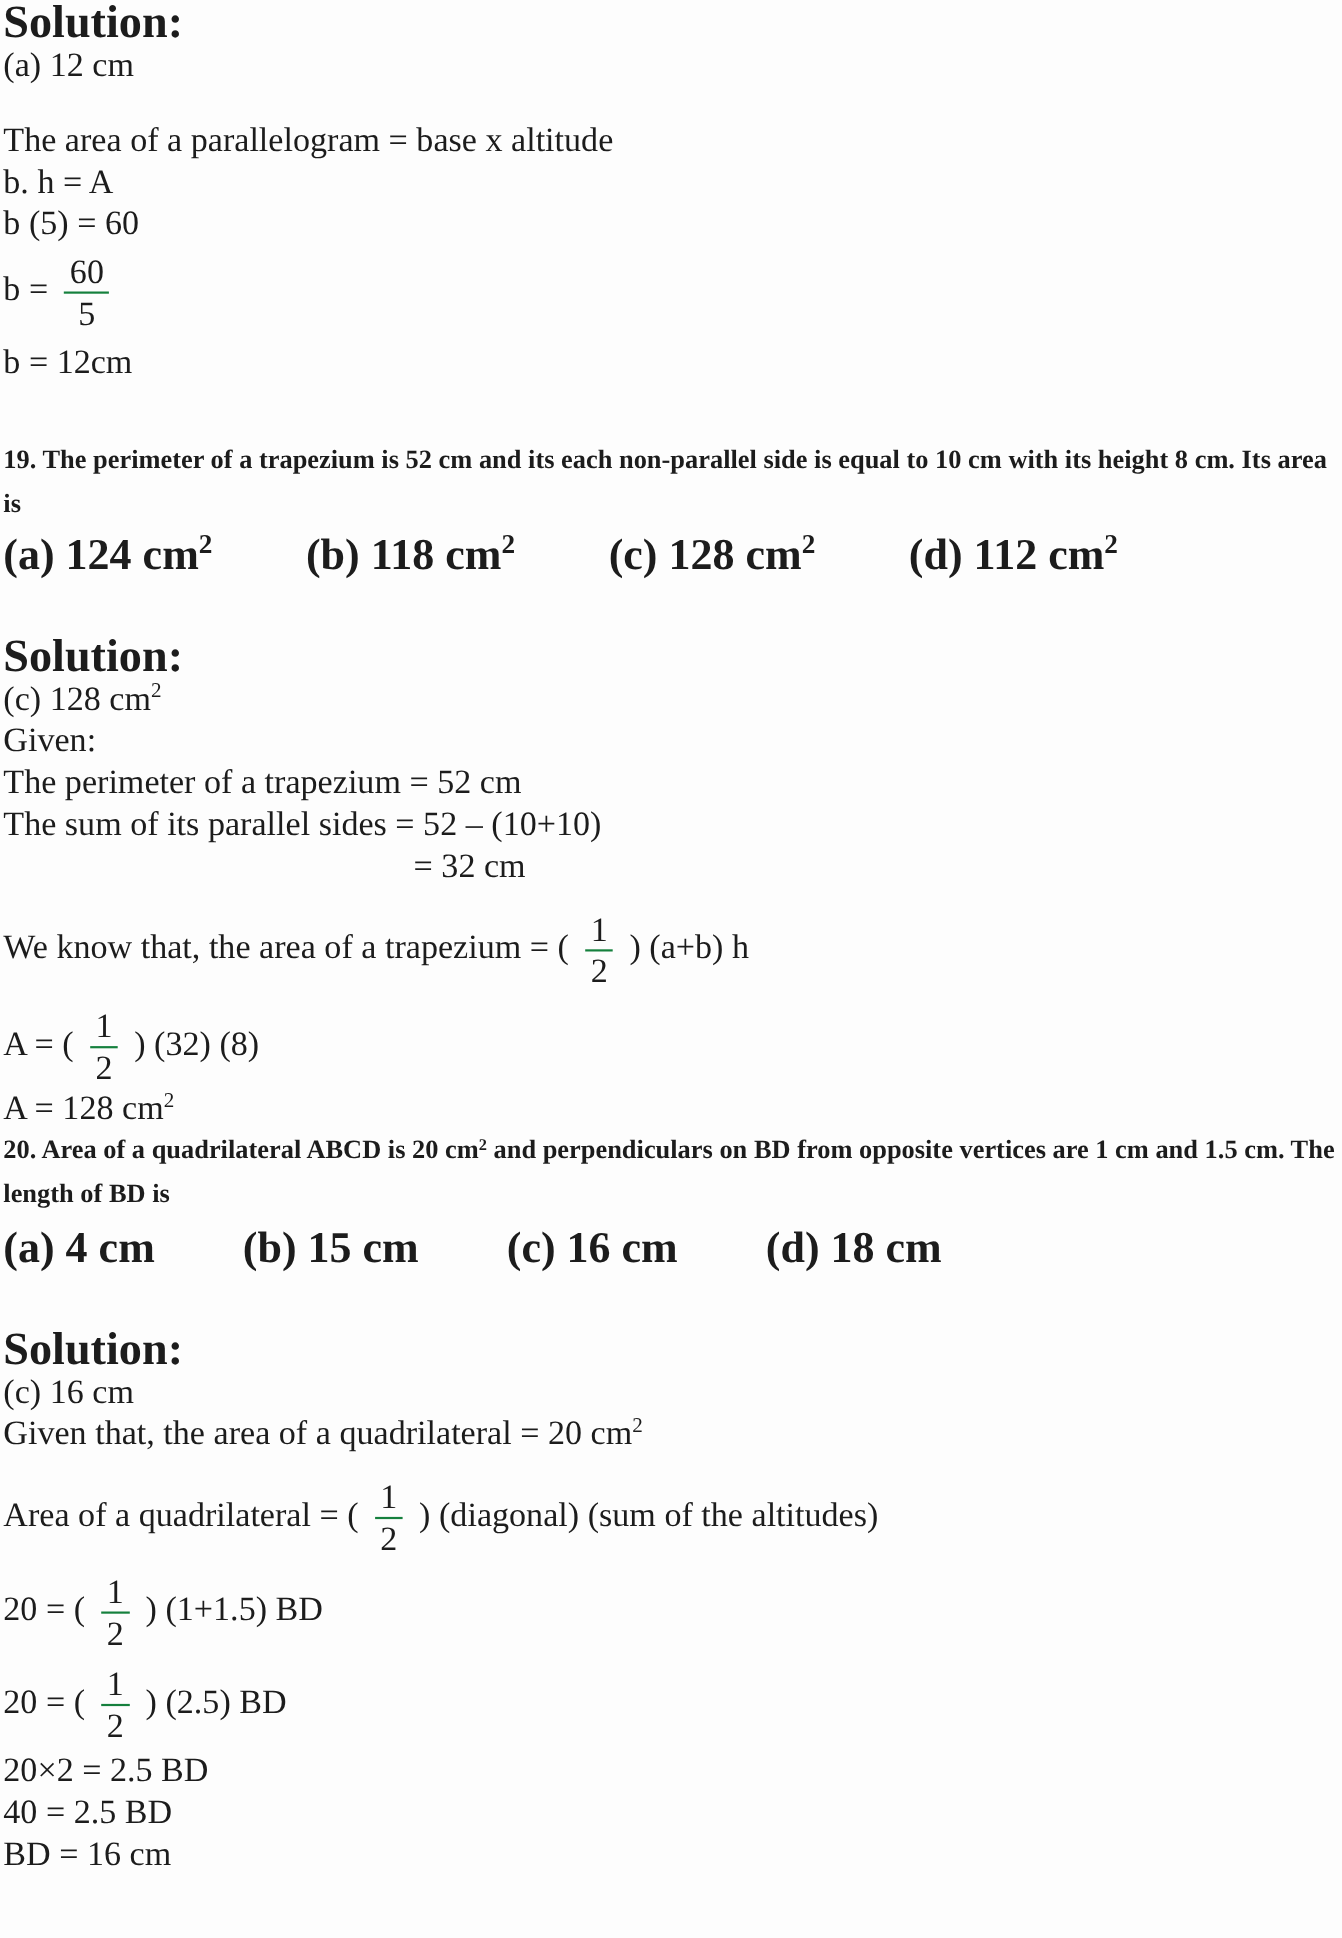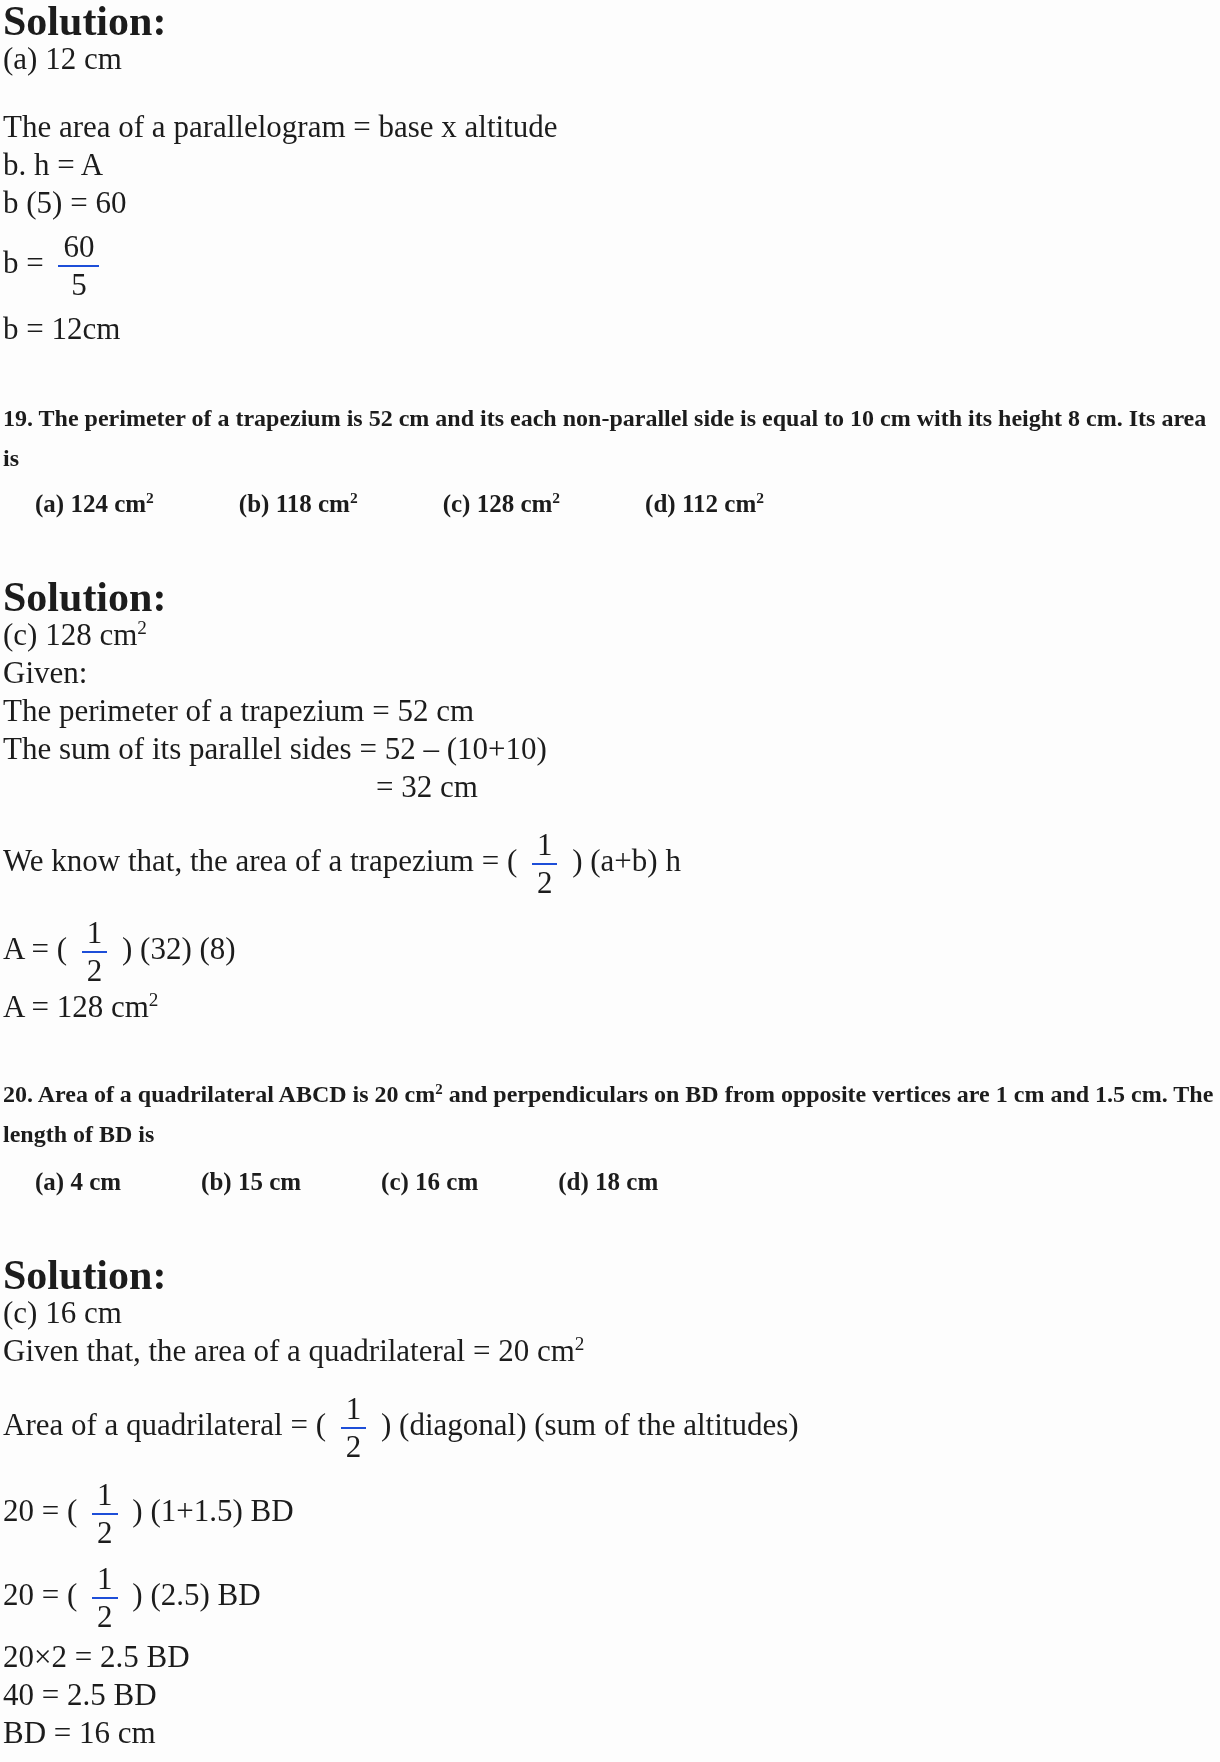--- a/index.html
+++ b/index.html
@@ -14,52 +14,51 @@
     font-size:31px; line-height:38px;
   }
   p { margin:0; }
   .sol-heading {
     font-weight:bold; font-size:42px; line-height:38px; margin:0;
   }
   .question {
     font-weight:bold; font-size:24px; line-height:40px;
   }
   .opts {
-    font-weight:bold; font-size:25px; line-height:40px;
+    font-weight:bold; font-size:40px; line-height:40px;
     white-space:nowrap;
-    margin-left:32px;
   }
   .opts .opt { margin-right:85px; }
   .opts.opts-narrow .opt { margin-right:80px; }
   .opts .opt:last-child { margin-right:0; }
   sup {
     font-size:62%; line-height:0;
     vertical-align:baseline; position:relative; top:-0.55em;
   }
   .frac {
     display:inline-block; vertical-align:middle;
     text-align:center; margin:0 7px;
   }
   .frac .num {
     display:block; padding:0 5px 1px;
-    border-bottom:2px solid #1d4ed8;
+    border-bottom:2px solid #15803d;
     line-height:34px;
   }
   .frac .den { display:block; padding-top:1px; line-height:34px; }
   .eq { margin:0; }
   .indent373 { margin-left:373px; }
   .mt4  { margin-top:4px; }
   .mt6  { margin-top:6px; }
   .mt8  { margin-top:8px; }
   .mt10 { margin-top:22px; }
   .mt12 { margin-top:12px; }
   .mt14 { margin-top:14px; }
   .mt16 { margin-top:16px; }
   .mt30 { margin-top:30px;font-family:Liberation Serif, serif; }
-  .mt48 { margin-top:48px; }
+  .mt48 { }
   .mt50 { margin-top:50px; }
   .mt54 { margin-top:54px; }
 </style>
 </head>
 <body>
 
 <main>
 
   <section>
     <p class="sol-heading">Solution:</p>

